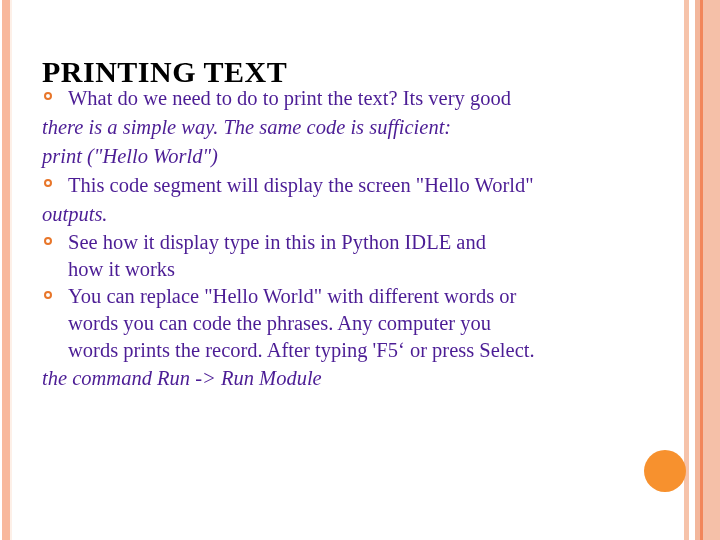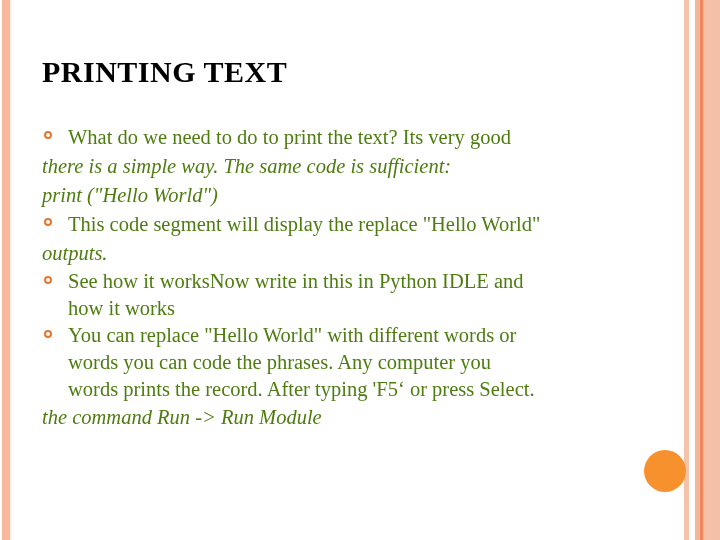--- a/index.html
+++ b/index.html
@@ -65,22 +65,21 @@
     white-space: nowrap;
   }
 
   
   .body {
     position: absolute;
     left: 42px;
     top: 84px;
     width: 640px;
     font-size: 20.5px;
-    color: #4d7c0f;
-    margin-top: 39px;
+    color: #4c1d95;
   }
 
   .block {
     position: relative;
   }
 
   
   .bullet-line {
     position: relative;
     padding-left: 26px;
@@ -130,25 +129,25 @@
 
   <h1 class="slide-title">PRINTING TEXT</h1>
 
   <div class="body" id="body-content">
       <div class="block">
         <div class="bullet-line"><span class="ring"></span><span>What do we need to do to print the text? Its very good</span></div>
         <div class="flush-line">there is a simple way. The same code is sufficient:</div>
         <div class="flush-line">print ("Hello World")</div>
       </div>
       <div class="block">
-        <div class="bullet-line"><span class="ring"></span><span>This code segment will display the replace "Hello World"</span></div>
+        <div class="bullet-line"><span class="ring"></span><span>This code segment will display the screen "Hello World"</span></div>
         <div class="flush-line">outputs.</div>
       </div>
       <div class="block">
-        <div class="bullet-line tight"><span class="ring"></span><span>See how it worksNow write in this in Python IDLE and</span></div>
+        <div class="bullet-line tight"><span class="ring"></span><span>See how it display type in this in Python IDLE and</span></div>
         <div class="indent-line tight">how it works</div>
       </div>
       <div class="block">
         <div class="bullet-line tight"><span class="ring"></span><span>You can replace "Hello World" with different words or</span></div>
         <div class="indent-line tight">words  you can code the phrases. Any computer you</div>
         <div class="indent-line tight">words prints the record. After typing 'F5‘ or press Select.</div>
         <div class="flush-line">the command  Run -&gt; Run Module</div>
       </div>
     </div>
 

